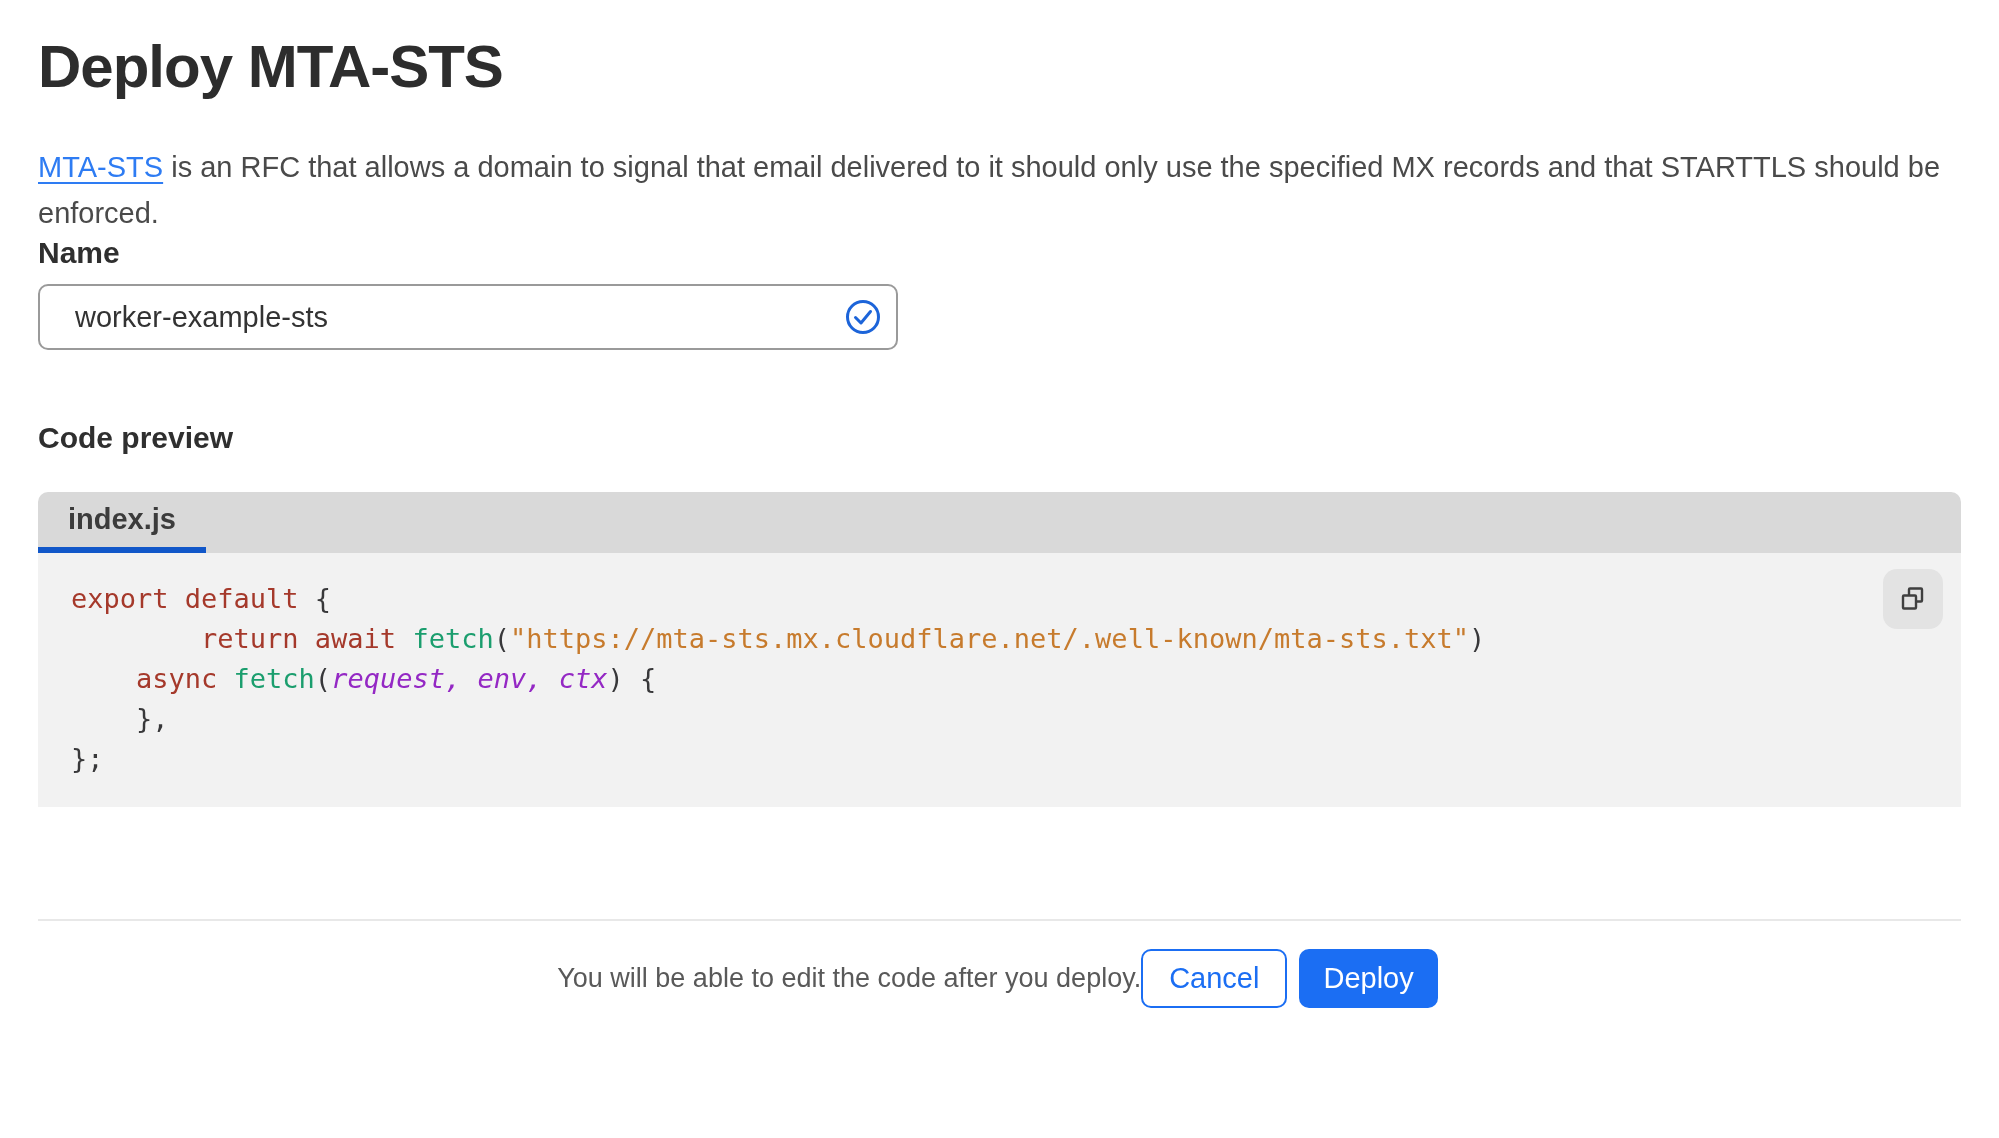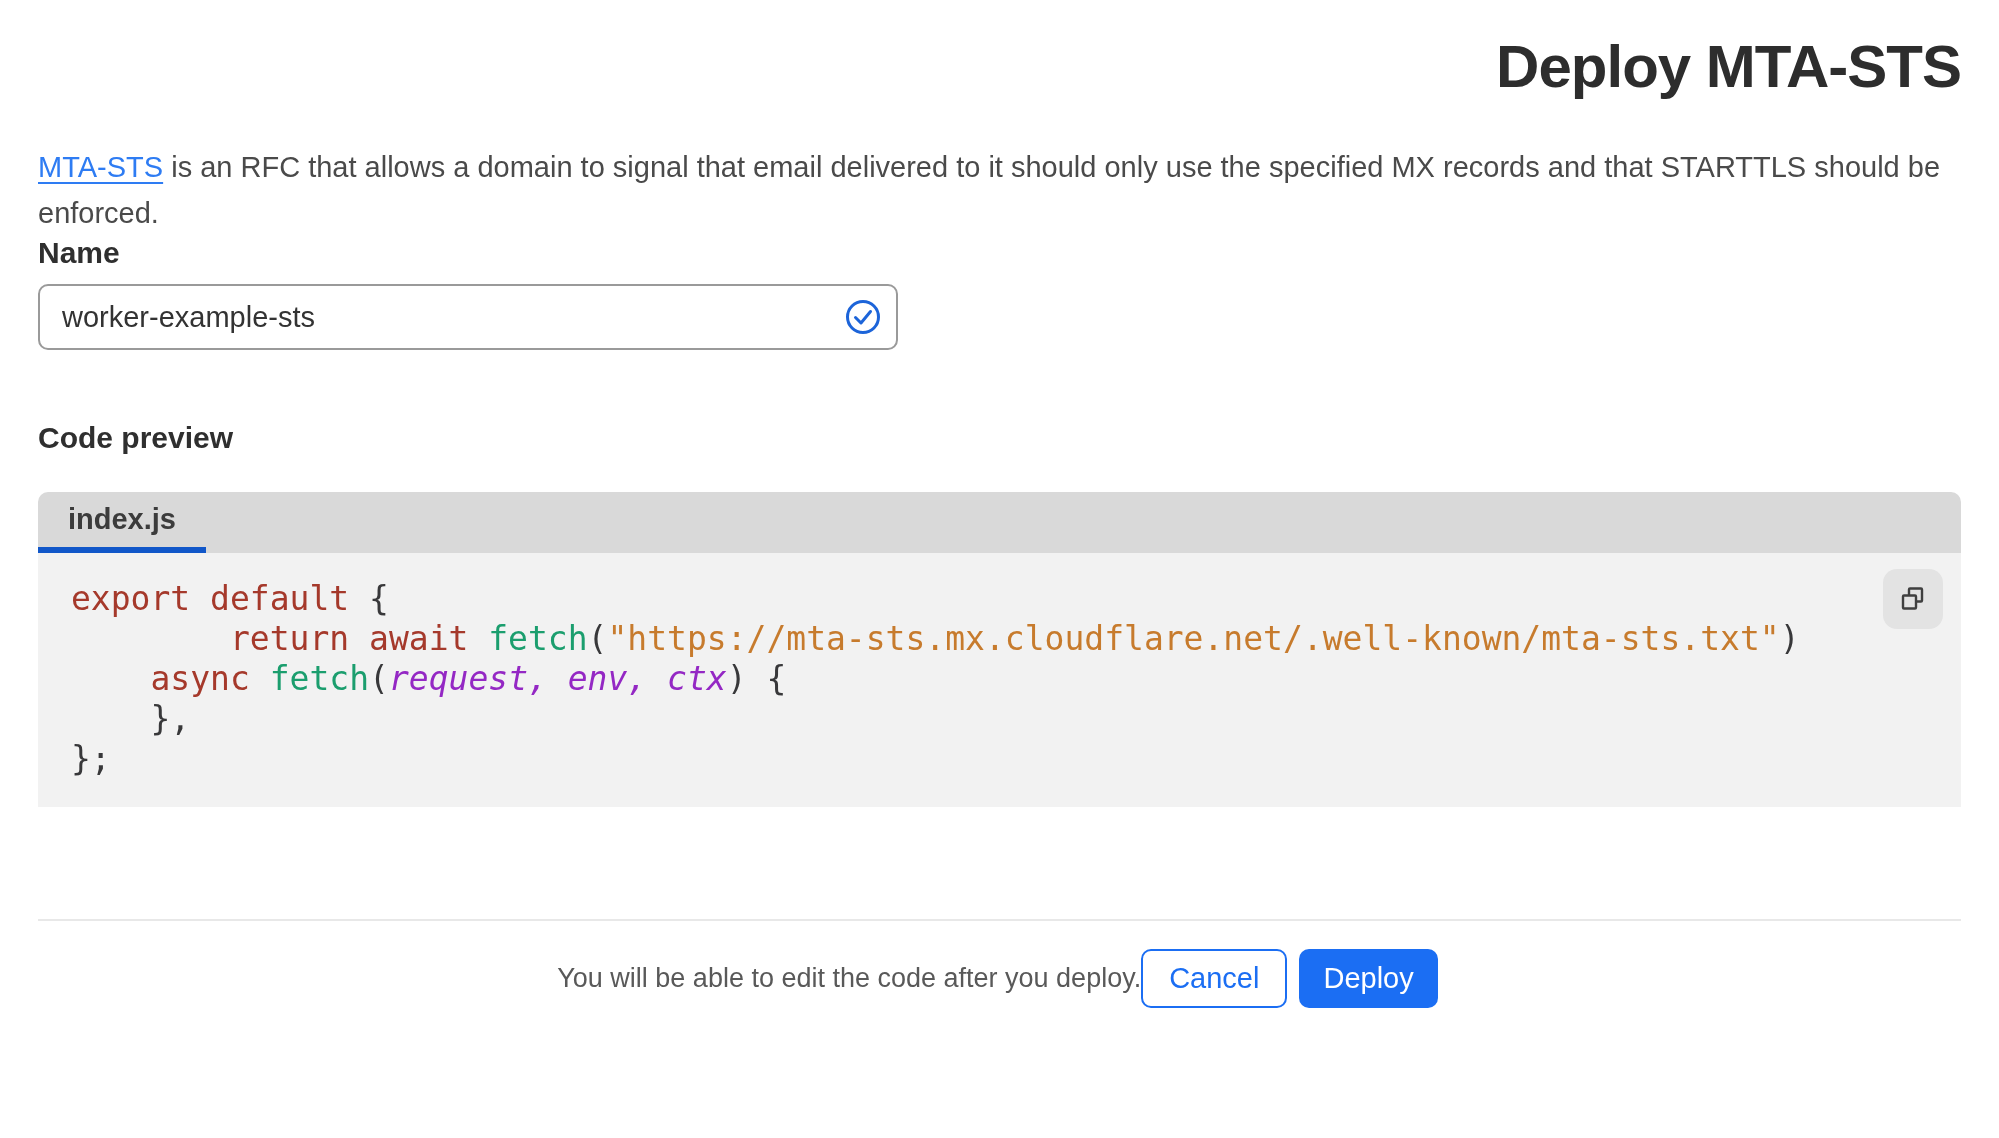--- a/index.html
+++ b/index.html
@@ -13,21 +13,20 @@
   }
   .page { padding: 0 38px; }
 
   h1.page-title {
     margin-top: 34px;
     font-size: 60px;
     line-height: 66px;
     font-weight: bold;
     letter-spacing: -1px;
     color: #2d2d2d;
-    text-align: right;
   }
 
   p.description {
     margin-top: 44px;
     font-size: 29px;
     line-height: 46px;
     color: #4a4a4a;
     max-width: 1905px;
   }
   p.description a {
@@ -50,21 +49,21 @@
     width: 860px;
     height: 66px;
   }
   .input-wrap input {
     width: 100%; height: 100%;
     border: 2px solid #9a9a9a;
     border-radius: 10px;
     font-family: "Liberation Sans", sans-serif;
     font-size: 29px;
     color: #333333;
-    padding: 0 70px 0 22px;
+    padding: 0 70px 0 35px;
     outline: none;
     background: #ffffff;
   }
   .valid-icon {
     position: absolute;
     right: 16px; top: 50%;
     transform: translateY(-50%);
     width: 38px; height: 38px;
     display: block;
   }
@@ -98,21 +97,21 @@
   }
   .tab.active { border-bottom-color: var(--tab_underline_blue, #1157c9); }
 
   .code-area {
     position: relative;
     background: var(--code_bg, #f2f2f2);
     padding: 26px 0 28px 33px;
   }
   .code-line {
     font-family: "DejaVu Sans Mono", monospace;
-    font-size: 33px;
+    font-size: 27px;
     line-height: 40px;
     white-space: pre;
     color: var(--syntax_plain, #38383a);
   }
   .tok-kw    { color: var(--syntax_keyword, #a5392b); }
   .tok-fn    { color: var(--syntax_function, #1b9e6e); }
   .tok-param { color: var(--syntax_param, #9428c4); font-style: italic; }
   .tok-str   { color: var(--syntax_string, #c77b2d); }
   .tok-pl    { color: var(--syntax_plain, #38383a); }
 

